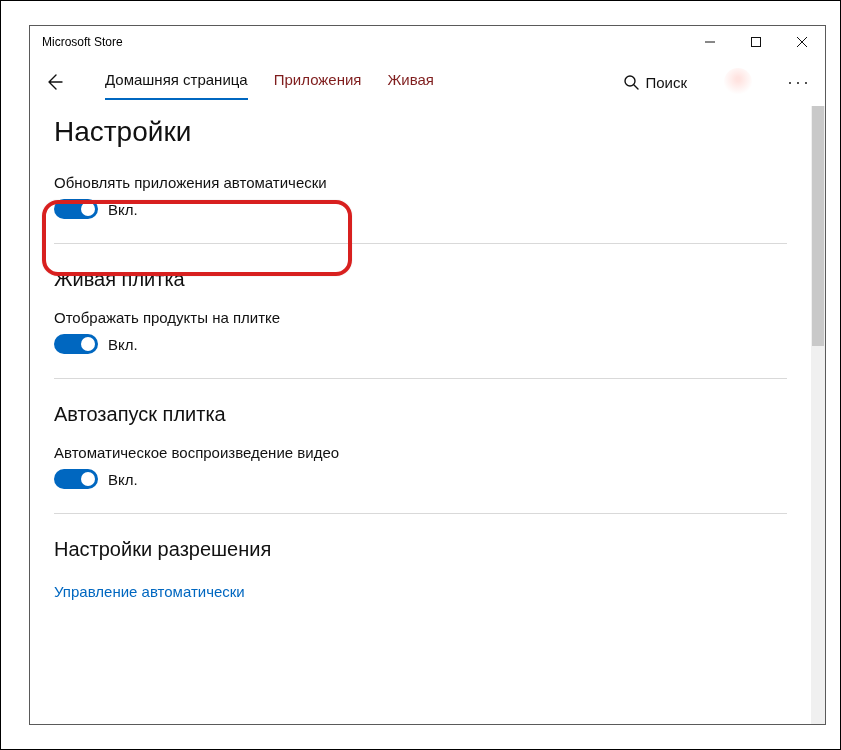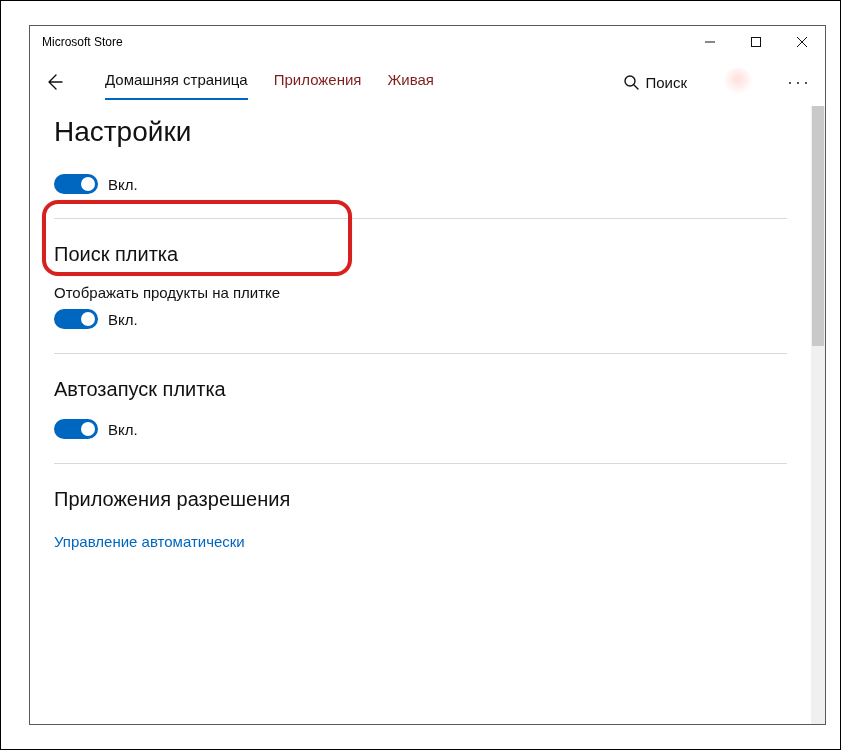--- a/index.html
+++ b/index.html
@@ -99,49 +99,51 @@
         <span>···</span>
       </div>
     </div>
 
     <div class="scroll-wrap">
       <div class="content">
 
         <div class="page-title">Настройки</div>
 
         <div style="position:relative;">
+          <div class="setting-label">Обновлять приложения автоматически</div>
           <div class="toggle-row">
             <div class="toggle">
                 <div class="knob"></div>
               </div>
             <div class="toggle-state">Вкл.</div>
           </div>
         </div>
         <div class="divider"></div>
 
-        <div class="section-title">Поиск плитка</div>
+        <div class="section-title">Живая плитка</div>
         <div class="setting-label">Отображать продукты на плитке</div>
         <div class="toggle-row">
           <div class="toggle">
               <div class="knob"></div>
             </div>
           <div class="toggle-state">Вкл.</div>
         </div>
         <div class="divider"></div>
 
         <div class="section-title">Автозапуск плитка</div>
+        <div class="setting-label">Автоматическое воспроизведение видео</div>
         <div class="toggle-row">
           <div class="toggle">
               <div class="knob"></div>
             </div>
           <div class="toggle-state">Вкл.</div>
         </div>
         <div class="divider"></div>
 
-        <div class="section-title" style="margin-bottom:22px;">Приложения разрешения</div>
+        <div class="section-title" style="margin-bottom:22px;">Настройки разрешения</div>
         <div class="link">Управление автоматически</div>
 
       </div>
 
       <div class="vscrollbar">
         <div class="vscroll-thumb"></div>
       </div>
 
       <div class="callout" style="left:12px; top:94px; width:310px; height:76px;"></div>
     </div>

